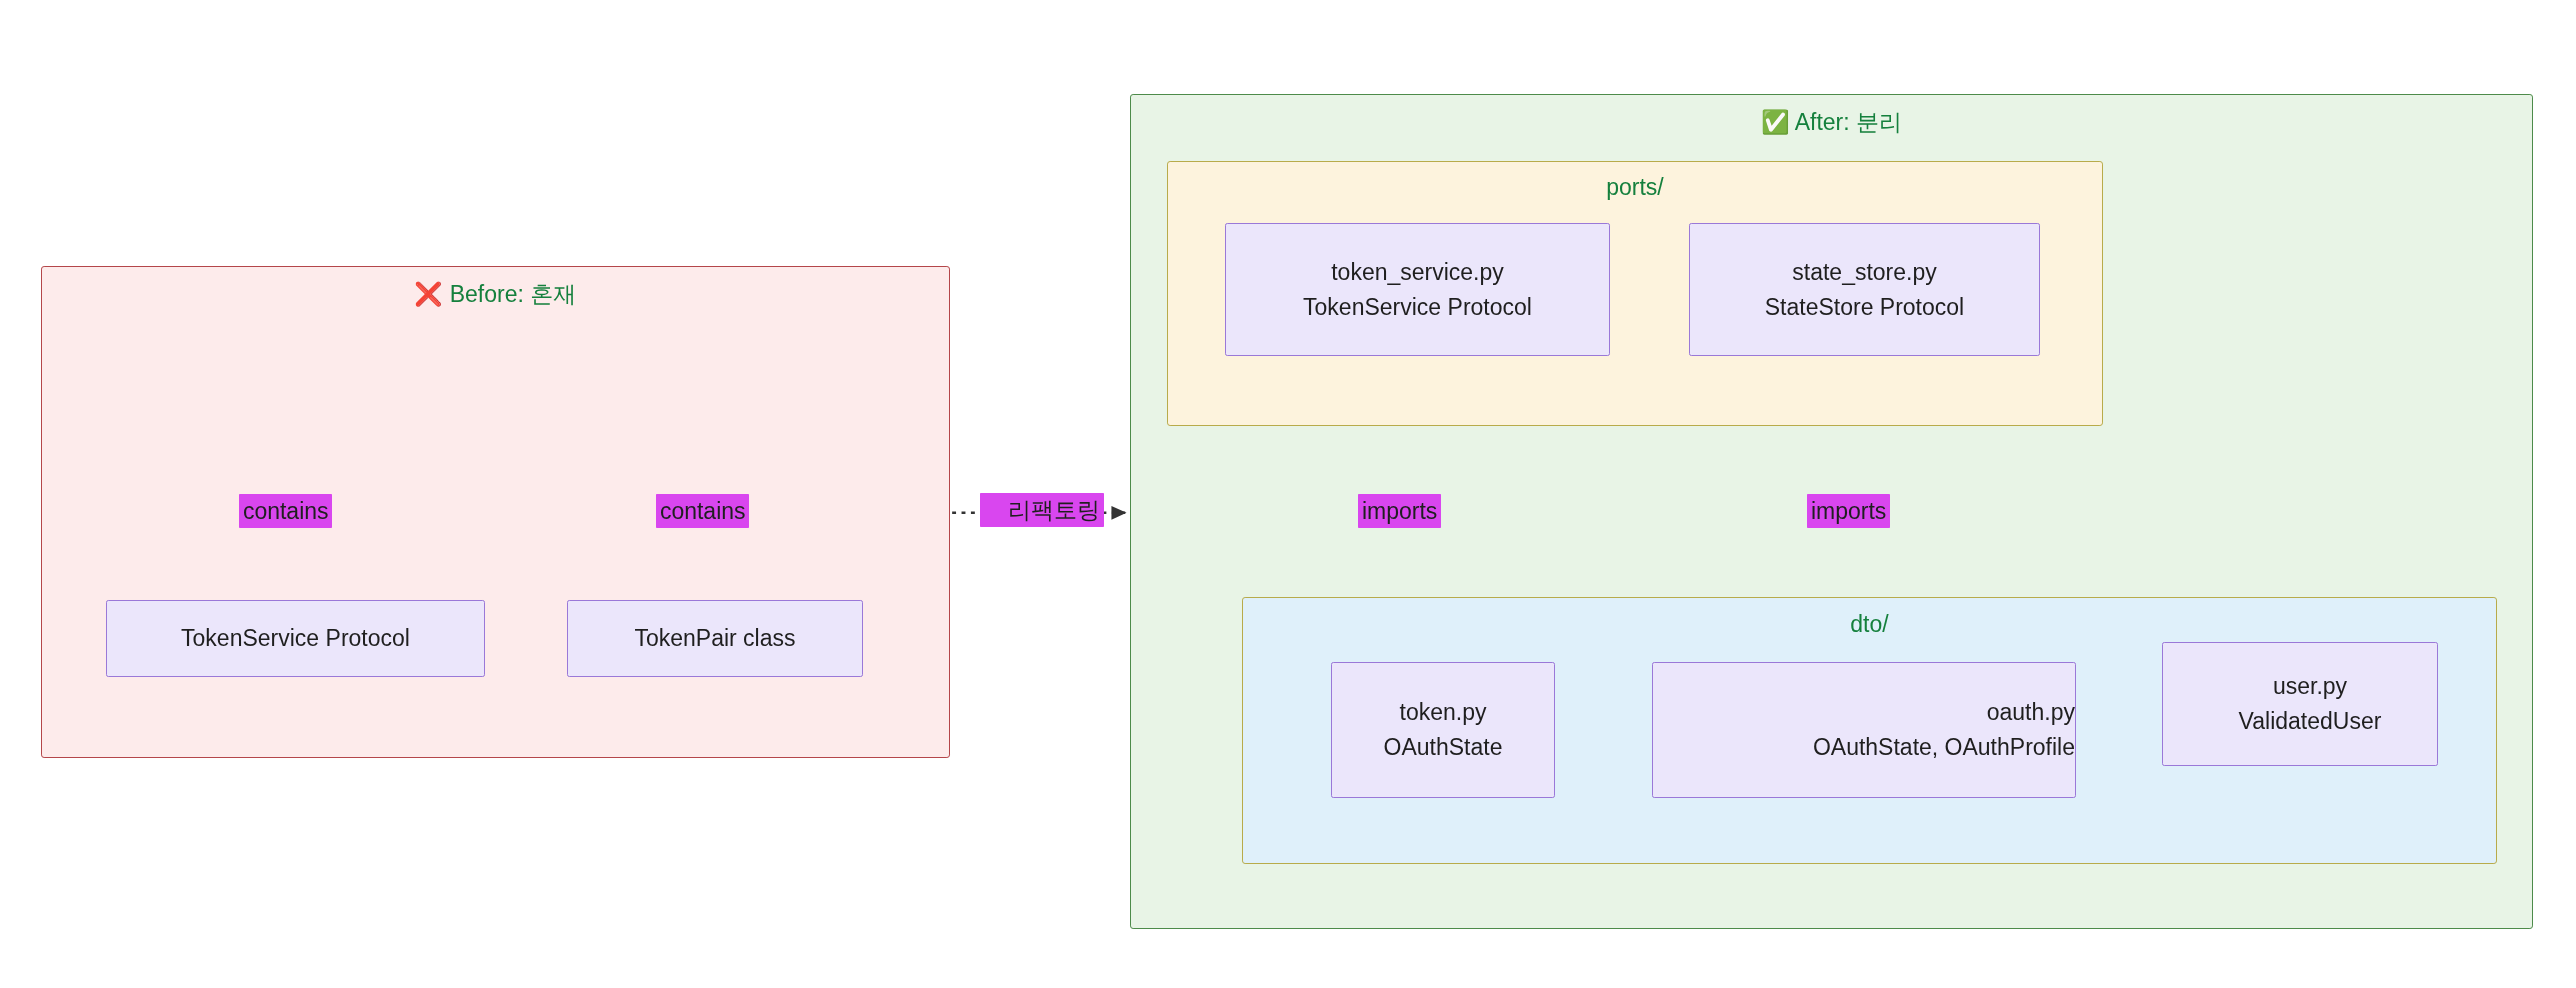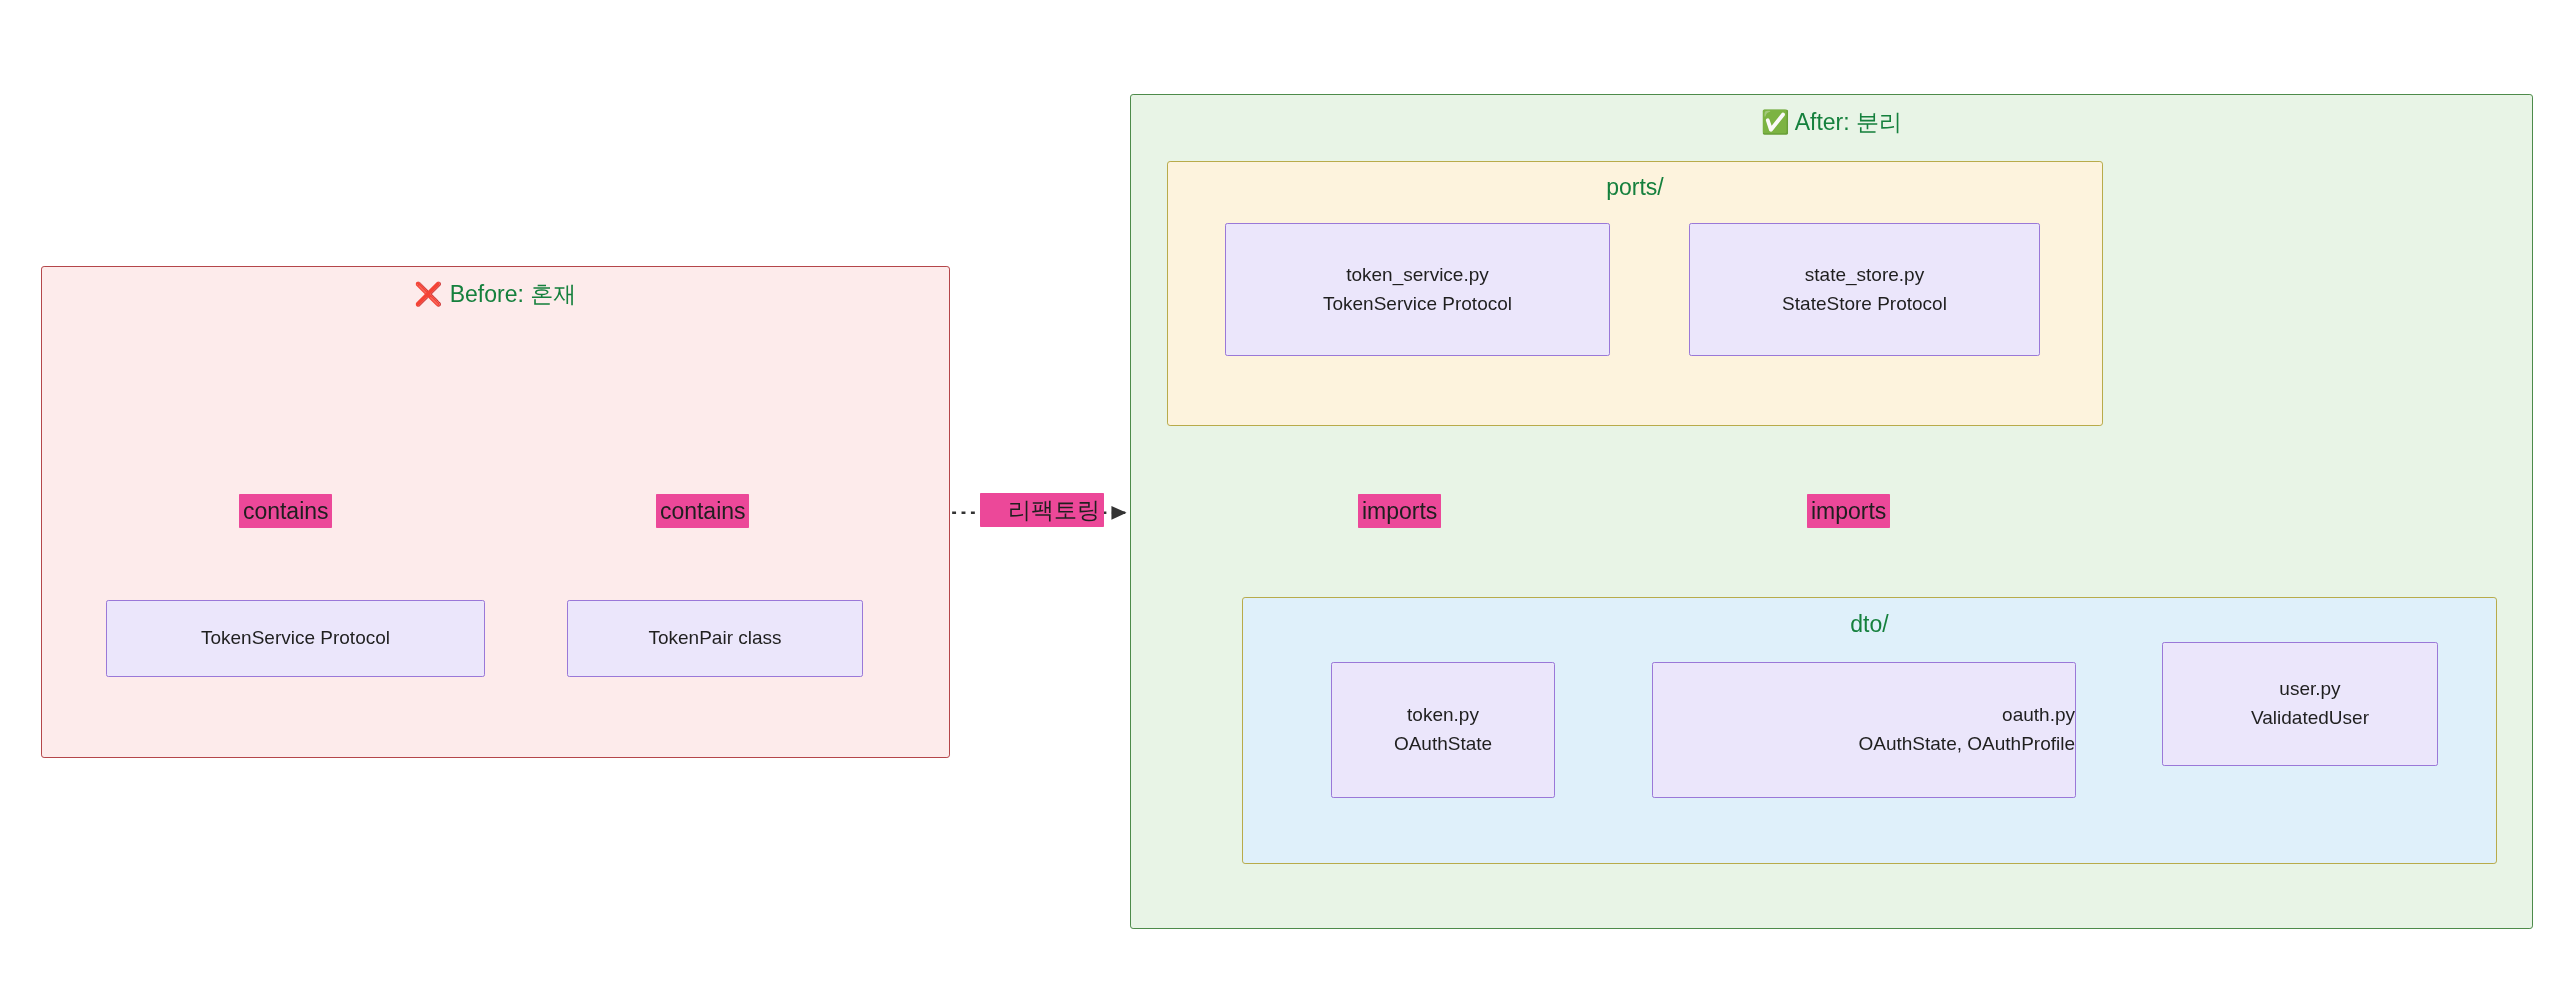--- a/index.html
+++ b/index.html
@@ -75,21 +75,21 @@
     box-sizing: border-box;
     background: #ebe6fb;
     border: 1.6px solid #9a78d8;
     border-radius: 2.3px;
     display: flex;
     flex-direction: column;
     align-items: center;
     justify-content: center;
     text-align: center;
     color: #1f1f1f;
-    font-size: 19px;
+    font-size: 23px;
     line-height: 1.52;
   }
   .node .ln { display: block; white-space: nowrap; }
 
   
   .n-ports-token   { left: 308px;  top: 332px; width: 398px; height: 77px; }
   .n-tokensvc-prot { left: 106px;  top: 600px; width: 379px; height: 77px; }
   .n-tokenpair-cls { left: 567px;  top: 600px; width: 296px; height: 77px; }
 
   
@@ -97,21 +97,21 @@
   .n-state-store   { left: 1689px; top: 223px; width: 351px; height: 133px; }
 
   
   .n-token-py      { left: 1303px; top: 662px; width: 224px; height: 136px; margin-left: 28px; }
   .n-oauth-py      { left: 1652px; top: 662px; width: 424px; height: 136px; align-items: flex-end; }
   .n-user-py       { left: 2162px; top: 642px; width: 276px; height: 124px; padding-left: 20px; }
 
   
   .edge-label {
     position: absolute;
-    background: #ec4899;
+    background: #d946ef;
     color: #1f1f1f;
     font-size: 23px;
     line-height: 1.35;
     padding: 1.6px 3.9px;
     white-space: nowrap;
     border-radius: 0.8px;
   }
   .el-contains-l { left: 239px;  top: 494px; }
   .el-contains-r { left: 656px;  top: 494px; }
   .el-refactor   { left: 980px; top: 493px; padding-left: 28px; }

